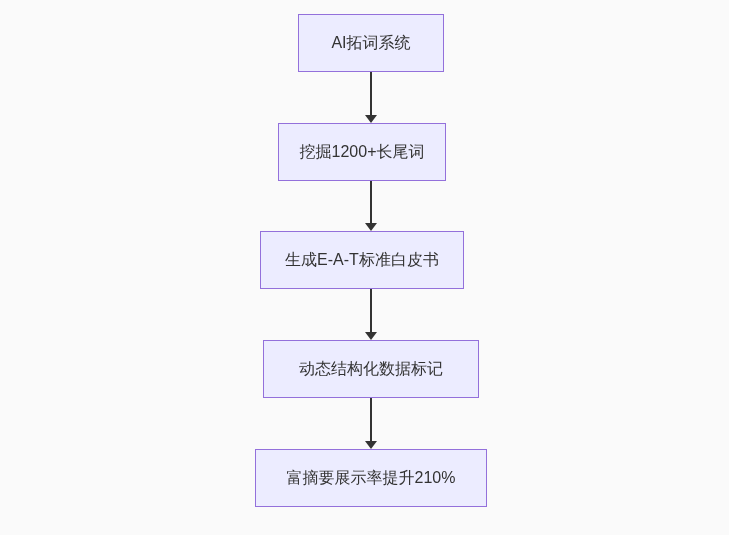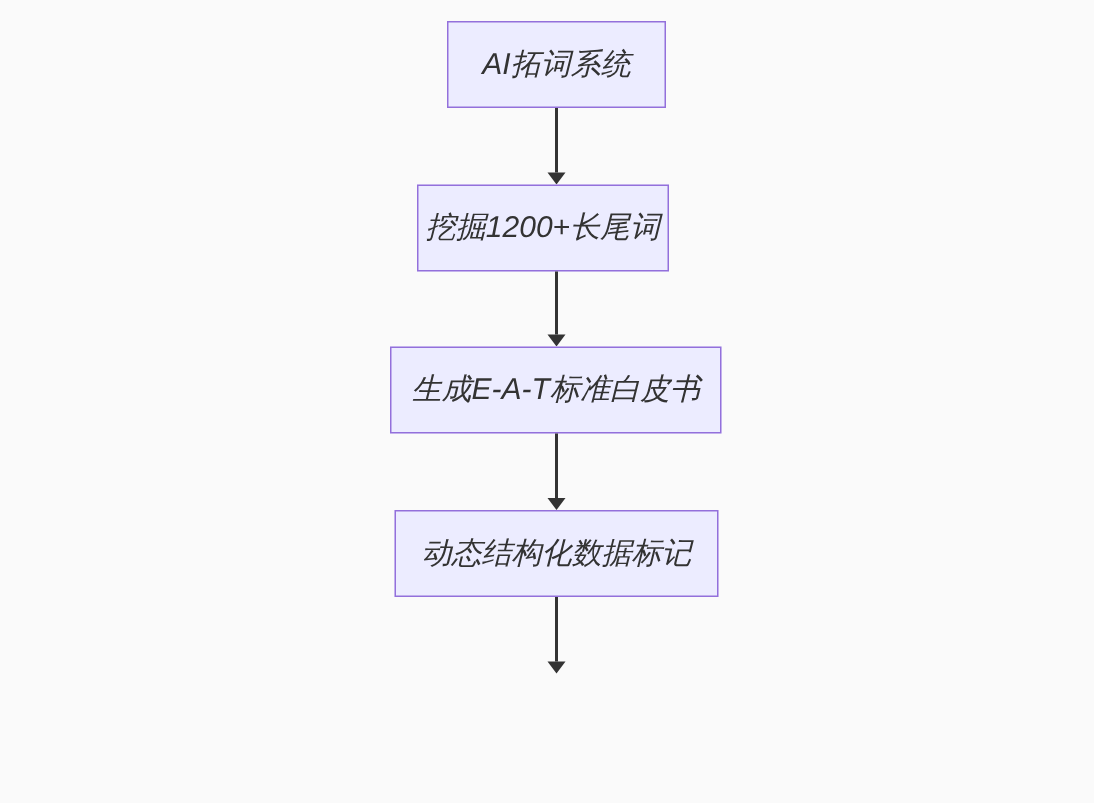--- a/index.html
+++ b/index.html
@@ -27,29 +27,28 @@
     box-sizing: border-box;
     background: var(--node-fill);
     border: 1px solid var(--node-border);
     display: flex;
     align-items: center;
     justify-content: center;
     height: 58px;
   }
   .node-label {
     color: var(--node-text);
-    font-size: 20px;
+    font-size: 16px;
     line-height: 1.2;
     white-space: nowrap;
     text-align: center;
-    font-style: italic;
   }
   .n1 { left: 298px; top: 14px;  width: 146px; }
   .n2 { left: 278px; top: 123px; width: 168px; }
-  .n3 { left: 260px; top: 231px; width: 221px; }
+  .n3 { left: 260px; top: 231px; width: 204px; }
   .n4 { left: 263px; top: 340px; width: 216px; }
   .n5 { left: 255px; top: 449px; width: 232px; }
 
   .arrow {
     position: absolute;
     left: 365px;
     width: 12px;
     display: flex;
     flex-direction: column;
     align-items: center;
@@ -105,14 +104,17 @@
 
   <div class="node n4">
     <span class="node-label">动态结构化数据标记</span>
   </div>
 
   <div class="arrow a4">
     <div class="shaft"></div>
     <div class="head"></div>
   </div>
 
+  <div class="node n5">
+    <span class="node-label">富摘要展示率提升210%</span>
+  </div>
 
 </div>
 
 </body></html>

